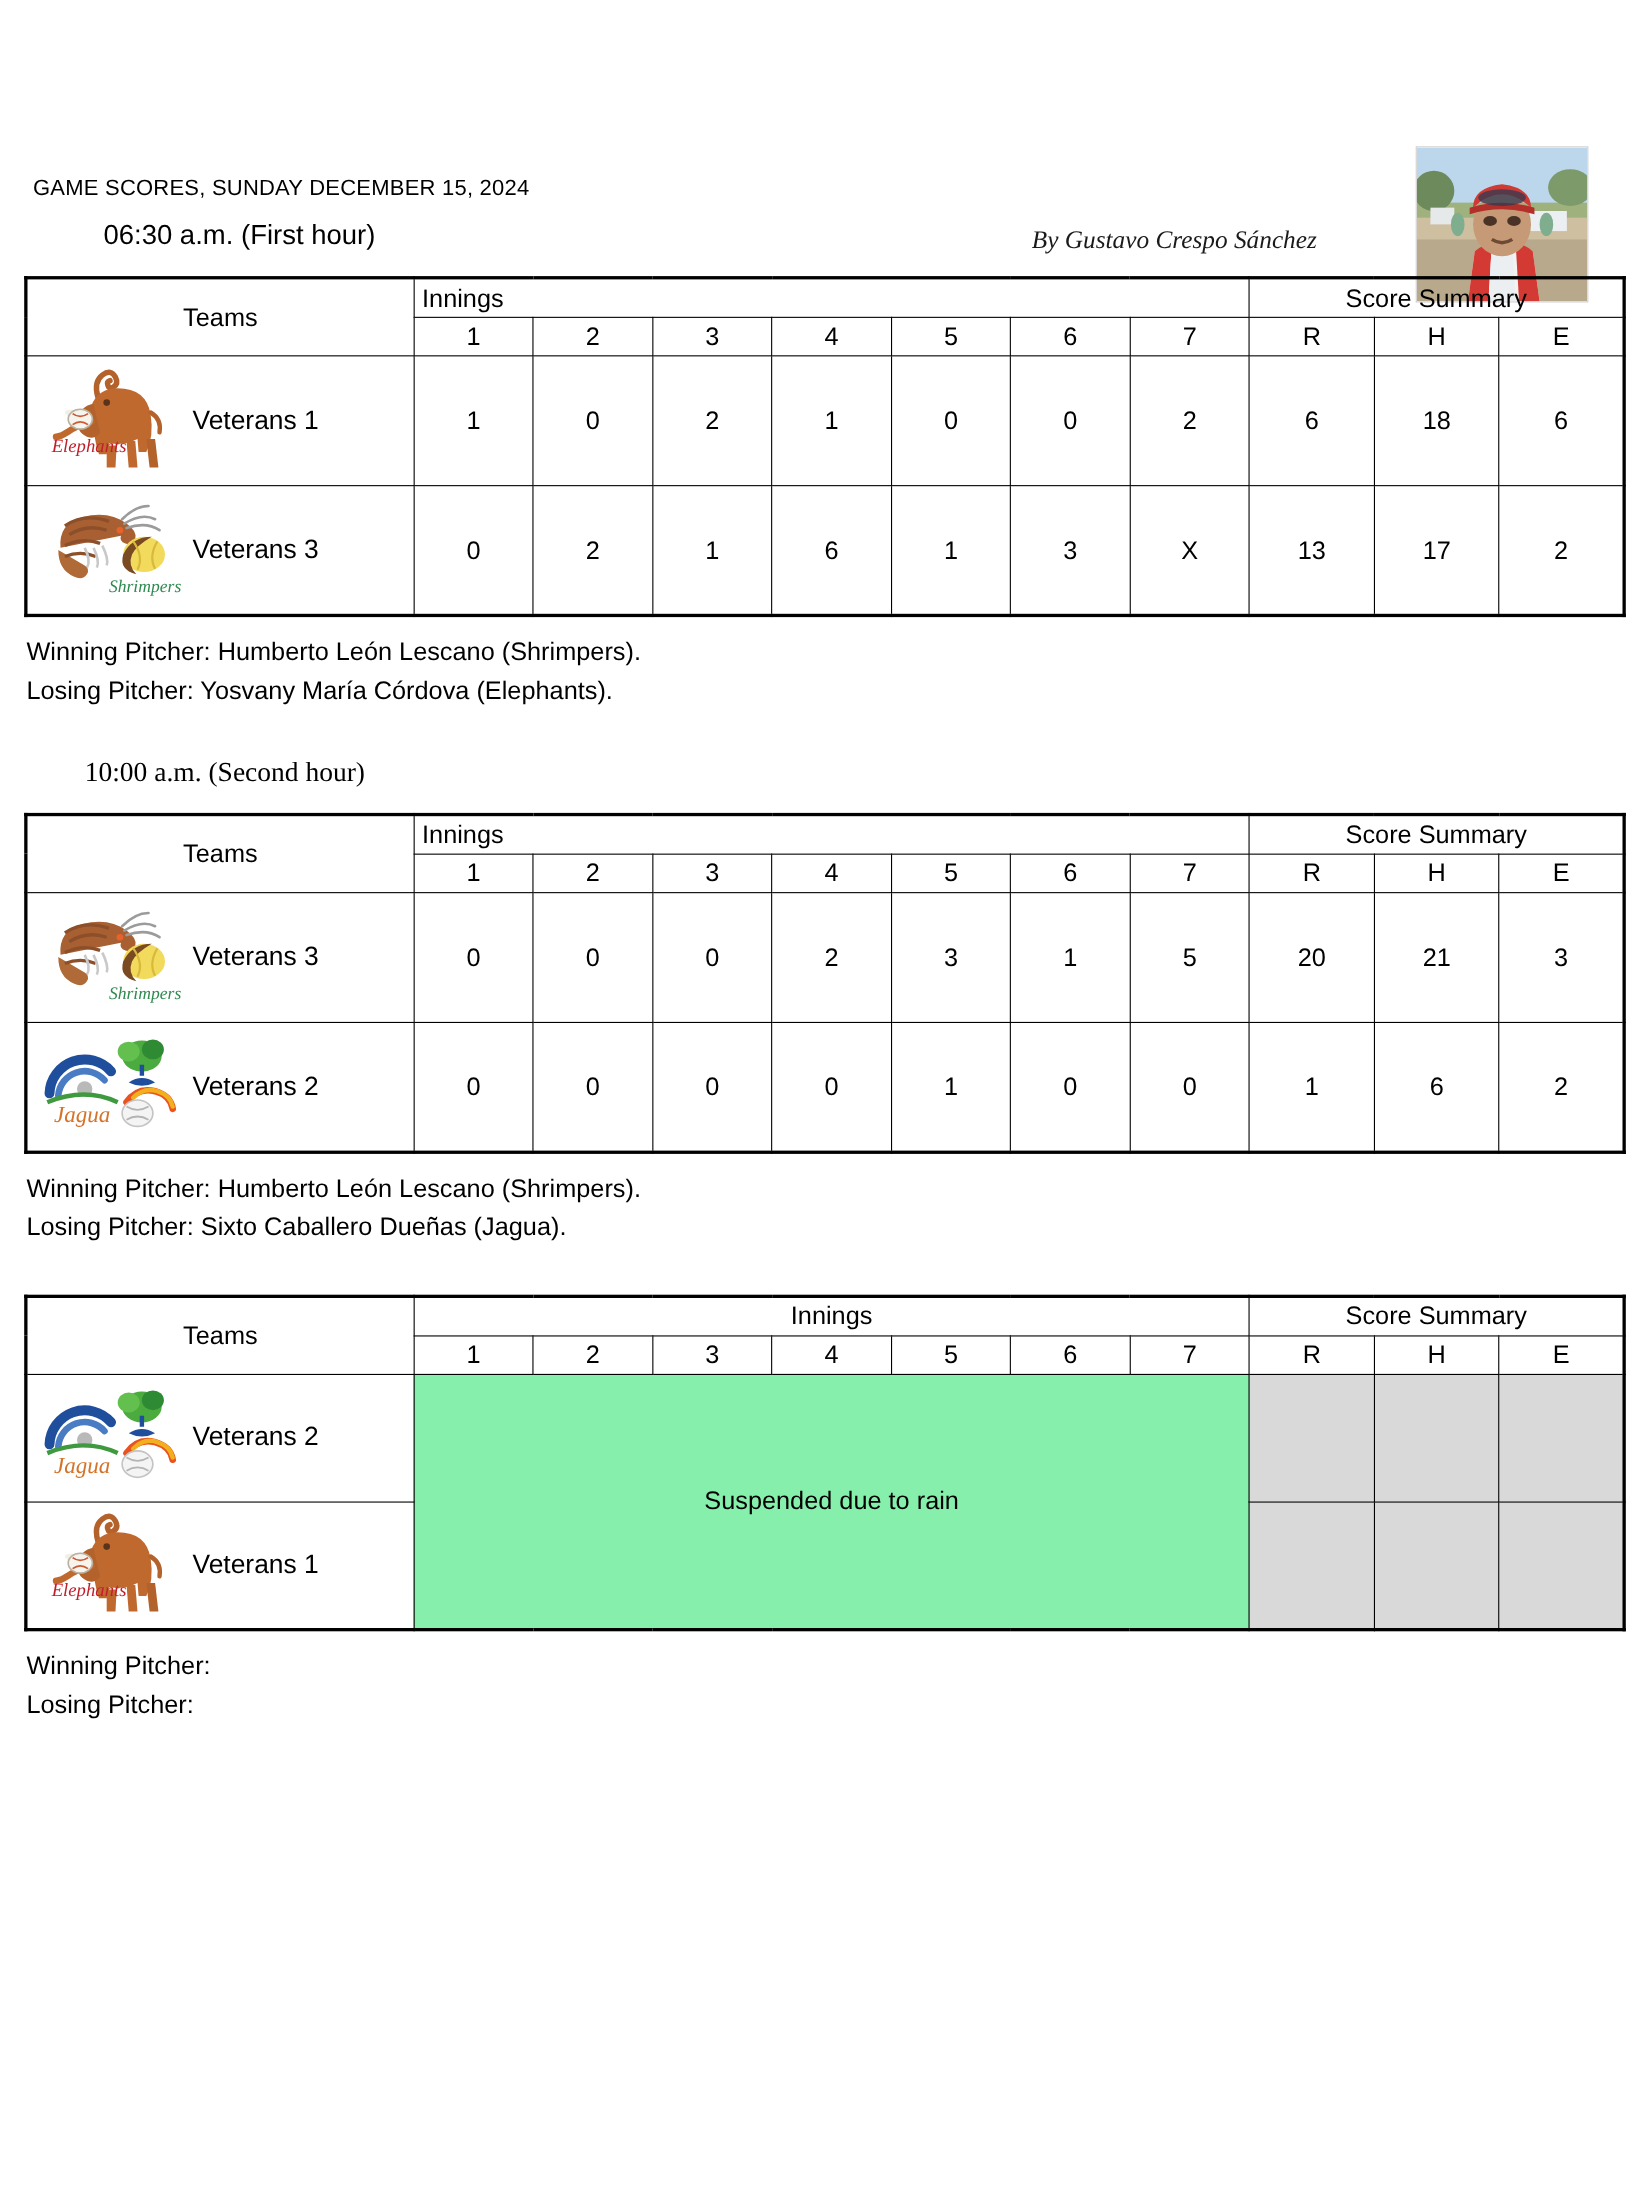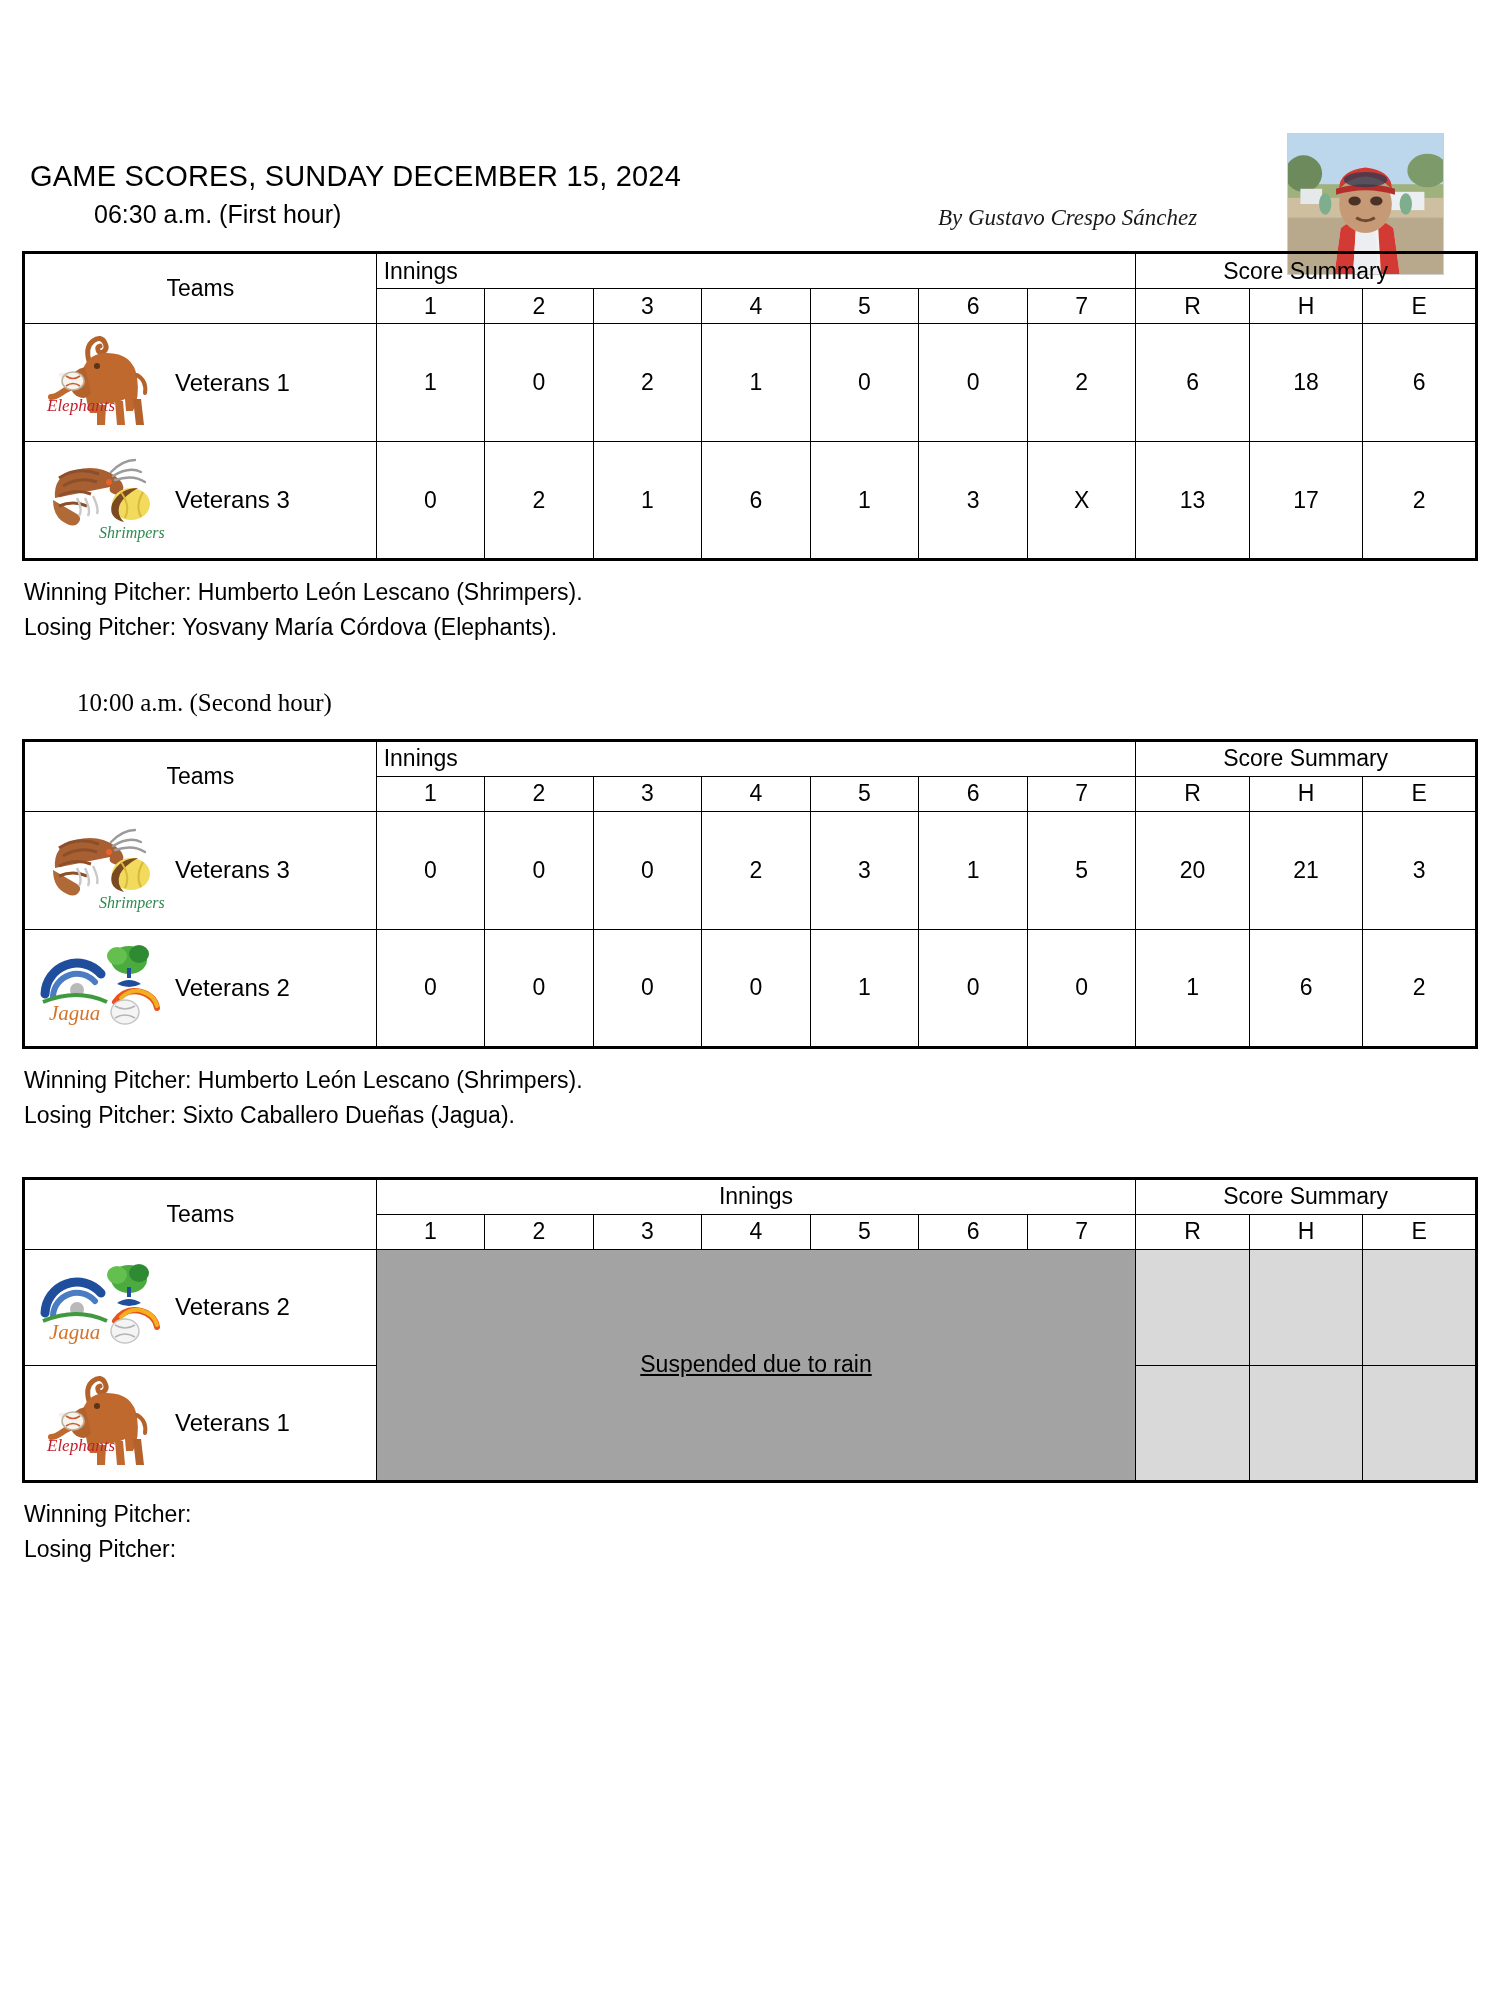--- a/index.html
+++ b/index.html
@@ -10,21 +10,21 @@
     color:#000000;
     -webkit-font-smoothing:antialiased;
     overflow:hidden;
   }
   .page{position:relative;width:1500px;height:2000px;box-sizing:border-box;padding:0 22px;}
 
   
   .header{position:relative;height:200px;}
   .doc-title{
     position:absolute;left:8px;top:160px;
-    font-size:29px;letter-spacing:.2px;white-space:nowrap;
+    font-size:20px;letter-spacing:.2px;white-space:nowrap;
   }
   .byline{
     position:absolute;left:916px;top:205px;
     font-family:"Liberation Serif", serif;
     font-style:italic;font-size:23px;color:#1a1a1a;white-space:nowrap;
   }
   .author-photo{
     position:absolute;left:1265px;top:133px;width:155px;height:140px;
     border:1px solid #cfcfcf;overflow:hidden;
   }
@@ -75,25 +75,24 @@
     width:128px;height:96px;margin-left:12px;flex:0 0 auto;
     display:block;
   }
   .logo svg{display:block;width:100%;height:100%;}
   .team-name{
     font-size:24px;margin-left:10px;white-space:nowrap;
   }
   td.num{font-size:24px;}
 
   .suspended-cell{
-    background:#a3a3a3;
+    background:#86efac;
     font-size:29px;
     text-align:center;
     vertical-align:middle;
-    text-decoration:underline;
   }
   td.blank-sum{background:#d9d9d9;}
 
   
   .pitchers{margin:14px 0 0 2px;}
   .pitcher-line{font-size:23px;line-height:1.52;white-space:nowrap;}
   .sp-b{height:44px;}
 </style>
 </head>
 <body>

